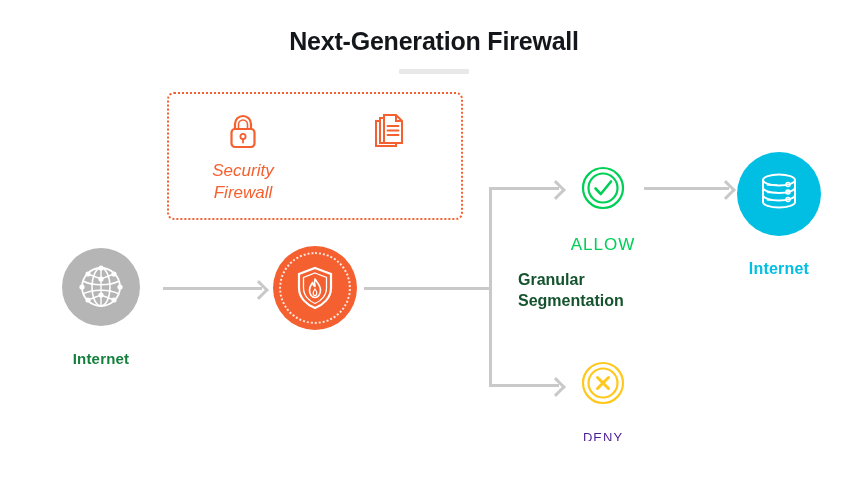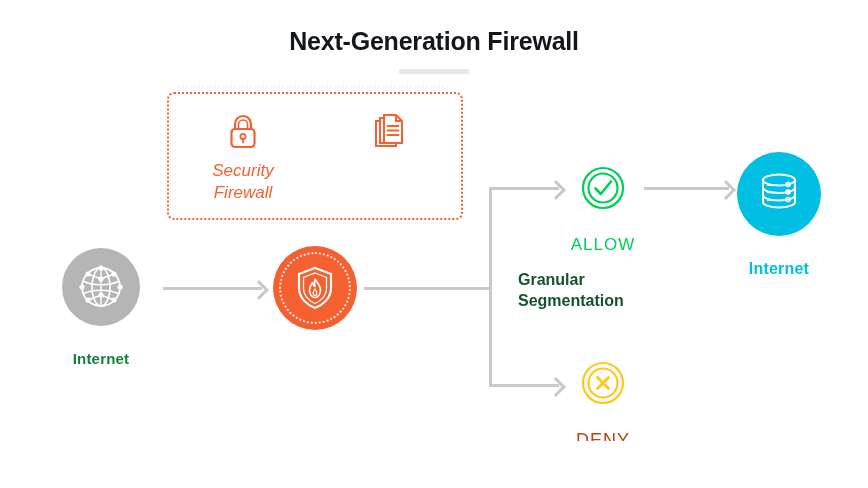--- a/index.html
+++ b/index.html
@@ -99,21 +99,21 @@
     left: 6px; top: 6px;
     width: 72px; height: 72px;
     border: 2px dotted rgba(255,255,255,0.85);
     border-radius: 50%;
     box-sizing: border-box;
   }
   
   #node-allow { left: 560px; top: 165px; width: 86px; }
   #node-allow .node-label { color: #00cf57; font-weight: normal; font-size: 17px; letter-spacing: 1px; }
   #node-deny  { left: 560px; top: 360px; width: 86px; }
-  #node-deny  .node-label { color: #c2410c; font-weight: normal; font-size: 18px; letter-spacing: 1px; text-decoration: underline; }
+  #node-deny  .node-label { color: #4c1d95; font-weight: normal; font-size: 13px; letter-spacing: 1px; text-decoration: underline; }
   
   #node-resource { left: 735px; top: 152px; width: 88px; }
   #node-resource .node-circle { width: 84px; height: 84px; background: #00bfe3; }
   #node-resource .node-label { color: #00bfe3; font-size: 16px; }
   
   .conn { position: absolute; }
   .hline {
     position: absolute;
     height: 3px;
     background: #c9c9c9;

